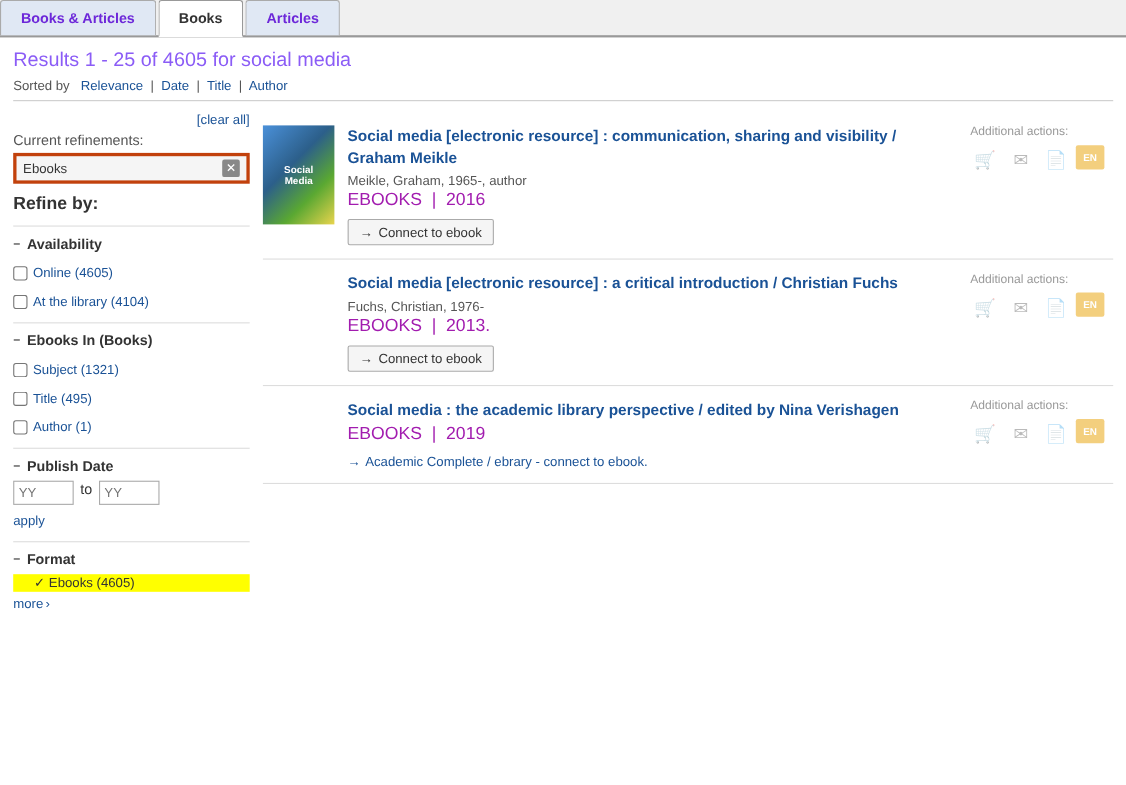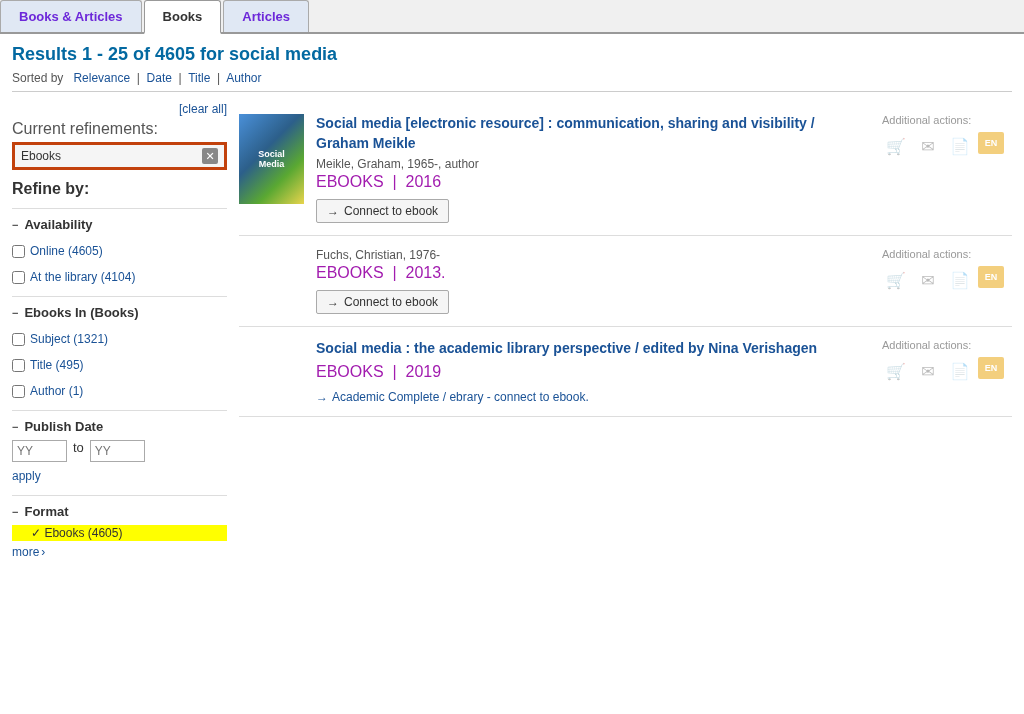--- a/index.html
+++ b/index.html
@@ -33,22 +33,22 @@
       margin-bottom: -2px;
       z-index: 1;
     }
 
     
     .page-body {
       padding: 10px 12px;
     }
     .results-heading {
       font-size: 18px;
-      font-weight: bold;
-      color: #0369a1;
+      font-weight: normal;
+      color: #8b5cf6;
       margin-bottom: 6px;
     }
     .sort-bar {
       font-size: 12px;
       color: #555;
       margin-bottom: 10px;
       border-bottom: 1px solid #ccc;
       padding-bottom: 6px;
     }
     .sort-bar a {
@@ -68,21 +68,21 @@
       flex-shrink: 0;
     }
     .clear-all-row {
       text-align: right;
       color: #1a5296;
       font-size: 12px;
       margin-bottom: 4px;
       cursor: pointer;
     }
     .current-refinements-label {
-      font-size: 16px;
+      font-size: 13px;
       color: #555;
       margin-bottom: 4px;
     }
     .refinement-tag {
       display: flex;
       align-items: center;
       justify-content: space-between;
       background: #f5f5f5;
       border: 3px solid #c2410c;
       padding: 3px 6px;
@@ -426,20 +426,21 @@
             <div class="action-icon doc">📄</div>
             <div class="action-icon endnote">EN</div>
           </div>
         </div>
       </div>
 
       <div class="result-item">
         <div class="result-cover">
         </div>
         <div class="result-main">
+          <div class="result-title">Social media [electronic resource] : a critical introduction / Christian Fuchs</div>
           <div class="result-author">Fuchs, Christian, 1976-</div>
           <div class="result-meta">EBOOKS &nbsp;|&nbsp; 2013.</div>
           <button class="connect-btn">
             <span class="connect-arrow">→</span>
             <span>Connect to ebook</span>
           </button>
         </div>
         <div class="result-actions">
           <div class="actions-label">Additional actions:</div>
           <div class="action-icons">

